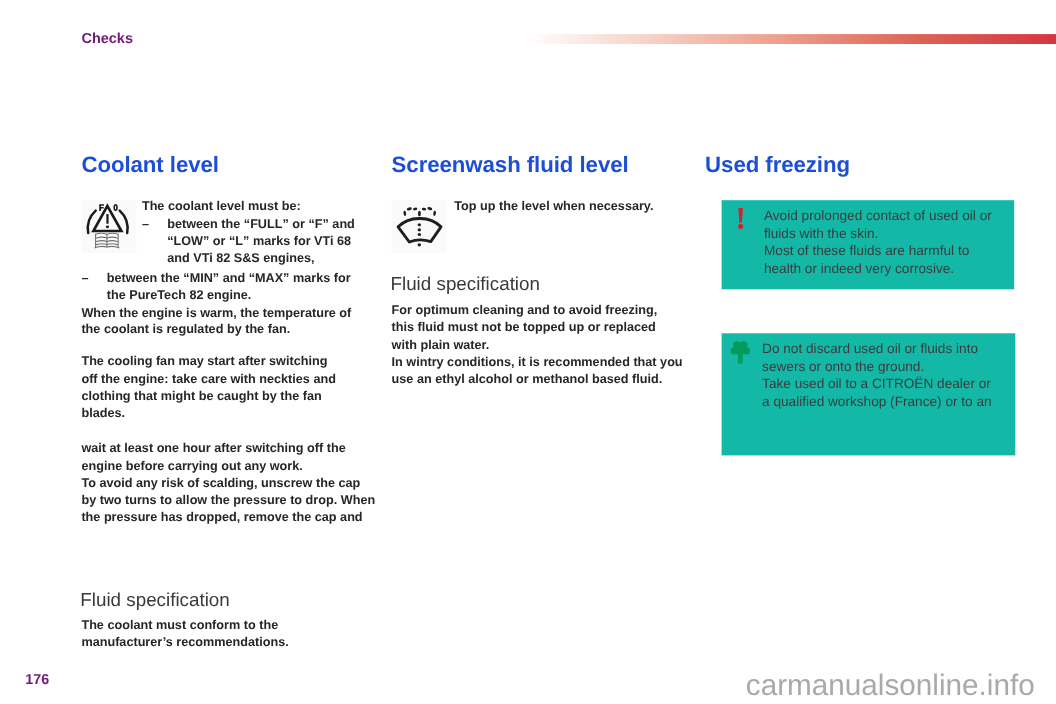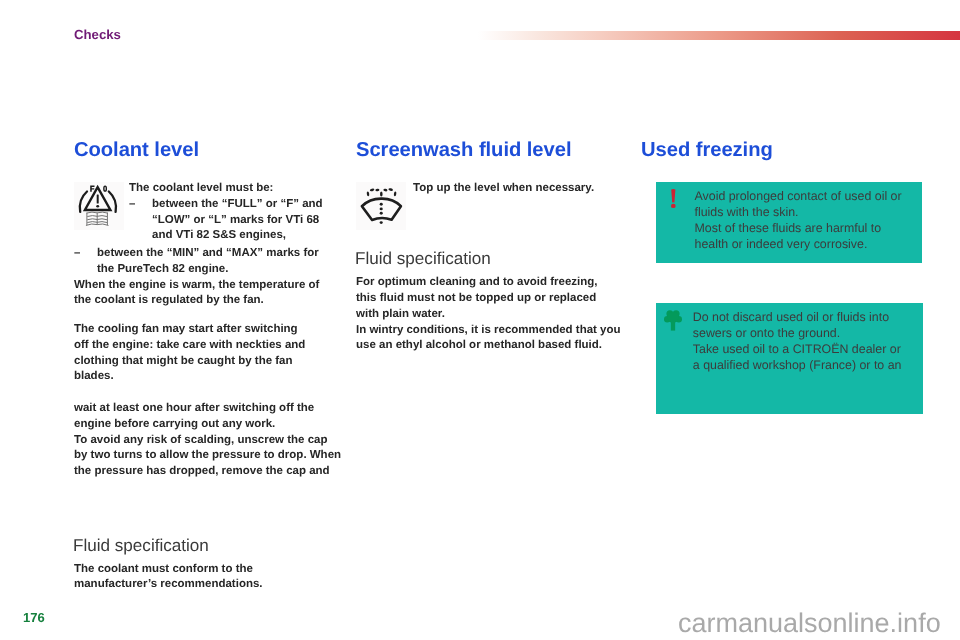--- a/index.html
+++ b/index.html
@@ -16,21 +16,21 @@
   .col3{left:641px;top:140px;width:266px;}
 
   h2.sec{font-size:20.2px;font-weight:bold;color:#1d4ed8;margin:0;padding:0;line-height:19px;position:relative;top:1.4px;
          letter-spacing:-0.05px;}
   h3.sub{font-size:17.1px;font-weight:normal;color:#3a3a3a;margin:0;padding:0;line-height:17px;}
   .body{font-size:11.5px;line-height:15.8px;color:#262626;font-weight:bold;}
   .body .ln{white-space:nowrap;}
 
   .iconbox{width:50px;height:48px;background:#fbfafa;float:left;}
 
-  .page-num{position:absolute;left:23px;top:609.5px;font-size:13px;font-weight:bold;color:#15803d;}
+  .page-num{position:absolute;left:23px;top:609.5px;font-size:13px;font-weight:bold;color:#701a75;}
   .watermark{position:absolute;left:678px;top:608px;font-size:27px;color:#a9a9a9;letter-spacing:0px;}
 
   .notebox{background:#14b8a6;position:absolute;left:-1px;margin-left:16px;}
   .notebox .nicon{position:absolute;}
   .notebox .ntext{position:absolute;font-size:12.4px;line-height:16.0px;color:#3c3c3c;font-weight:normal;white-space:nowrap;}
 
   .bul{display:flex;}
   .bul .dash{width:23px;flex:0 0 23px;}
   .bul .btxt{flex:1;}
 </style>

